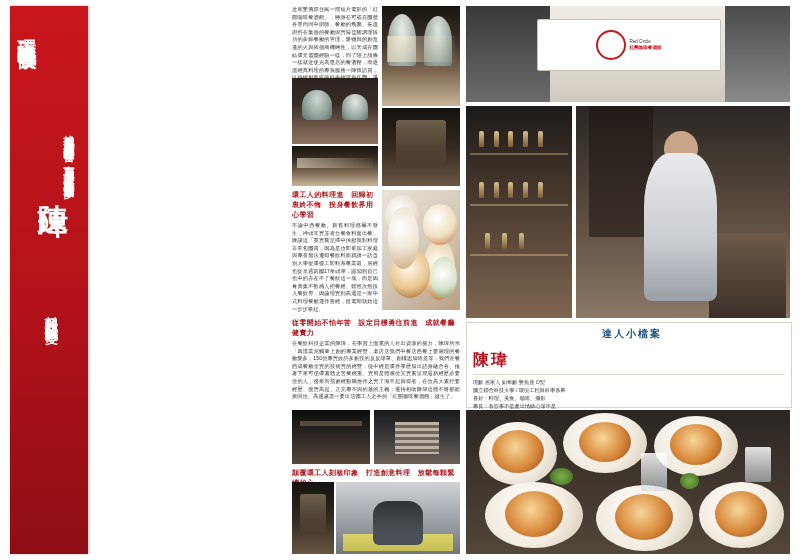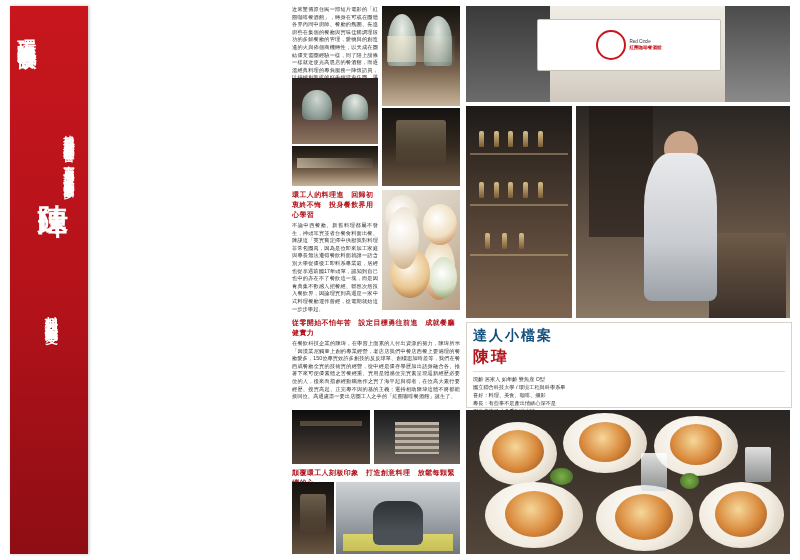--- a/index.html
+++ b/index.html
@@ -79,21 +79,21 @@
   .ph-work:before{content:"";position:absolute;left:6%;top:72%;width:88%;height:24%;background:linear-gradient(180deg,#d9d36b,#c6bf56);}
 
   .ph-foodbig{background:linear-gradient(180deg,#2a2522 0%,#3c332c 40%,#53463a 100%);}
   .ph-foodbig .plate{position:absolute;border-radius:50%;background:radial-gradient(circle at 42% 36%,#ffffff 0%,#f2ece1 55%,#cfc3b0 100%);}
   .ph-foodbig .food{position:absolute;border-radius:50%;background:radial-gradient(circle at 45% 40%,#f6d79a 0%,#d98a3c 55%,#8e4a1c 100%);}
   .ph-foodbig .glass{position:absolute;background:linear-gradient(180deg,rgba(255,255,255,.85),rgba(200,215,220,.55));border-radius:2px;}
   .ph-foodbig .green{position:absolute;border-radius:50%;background:radial-gradient(circle,#7fae4a,#3f6b23);}
 
   
   .profile{position:absolute;background:#fff;border:1px solid #d9d2c6;}
-  .profile .ptitle{font-size:14px;font-weight:bold;color:#14507d;letter-spacing:2px;margin:4px 0 2px 6px;}
+  .profile .ptitle{font-size:10px;font-weight:bold;color:#14507d;letter-spacing:2px;margin:4px 0 9px 6px;text-align:center;}
   .profile .pname{font-size:16px;font-weight:bold;color:#b3121a;margin:0 0 2px 6px;letter-spacing:2px;}
   .profile .prow{font-size:5.2px;line-height:8px;color:#333;margin:0 6px;}
   .profile .hr{height:1px;background:#e0d9cd;margin:3px 6px;}
 </style>
 </head>
 <body>
 
 <div class="page">
 
   <div class="banner">

